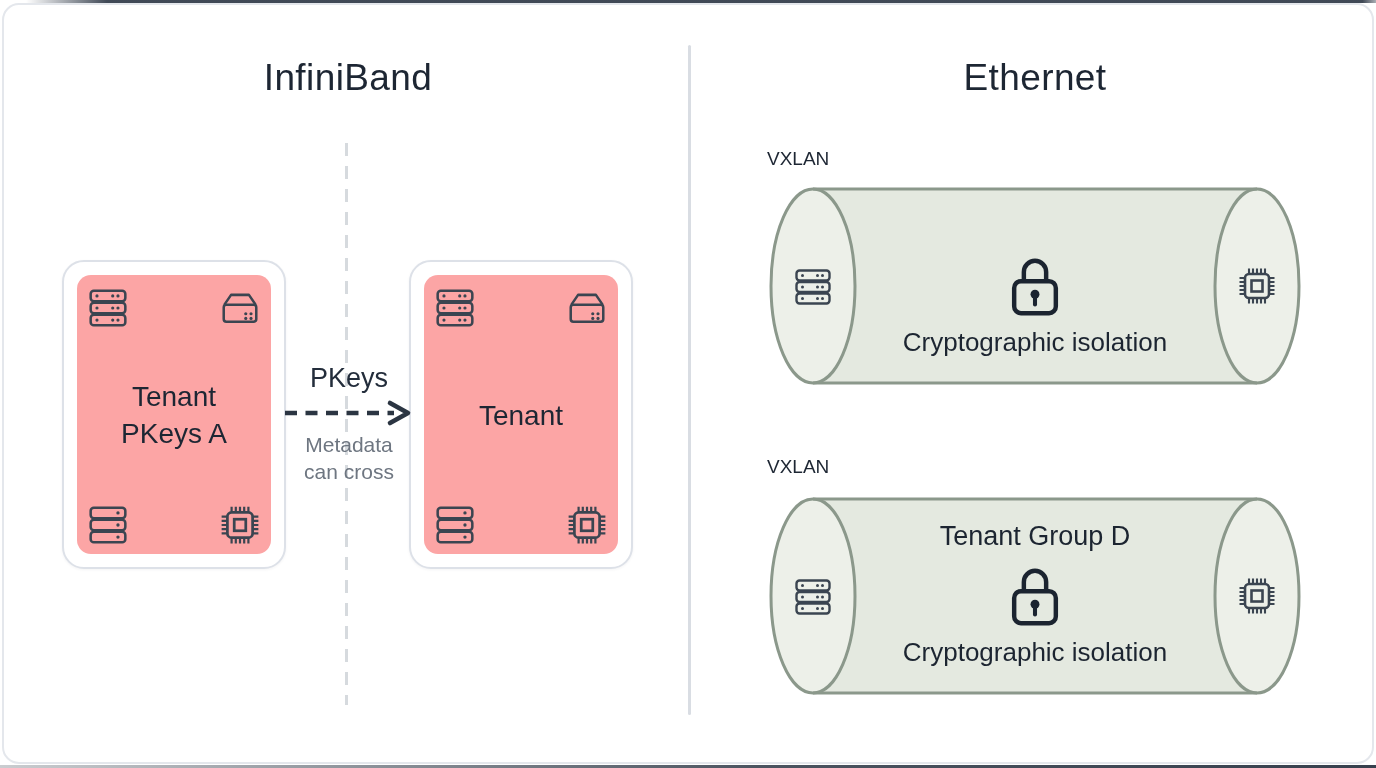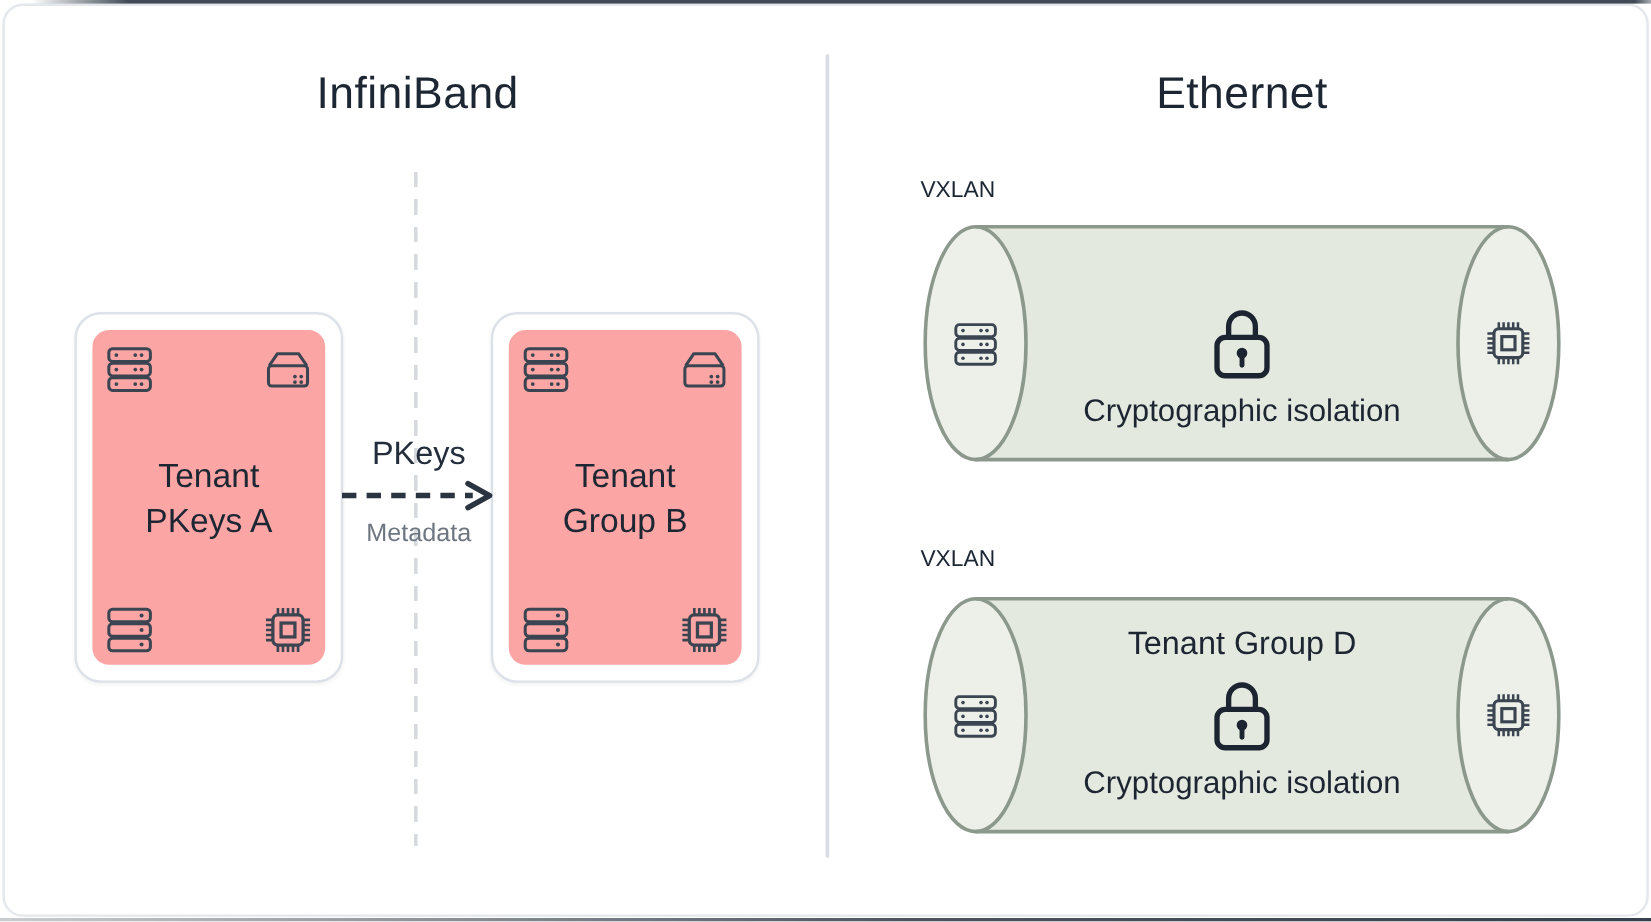--- a/index.html
+++ b/index.html
@@ -208,32 +208,32 @@
             <use href="#i-dbstack"></use>
           </svg>
         </span>
       <span class="corner-icon pos-br">
           <svg>
             <use href="#i-chip"></use>
           </svg>
         </span>
       <div class="tenant-label">
         <div>Tenant</div>
-        <div>Group B</div>
       </div>
     </div>
   </div>
 
   <div class="connector-label">PKeys</div>
   <svg class="connector-arrow" viewBox="0 0 130 28">
     <line x1="1" y1="14" x2="110" y2="14" stroke="#2b3542" stroke-width="4.6" stroke-dasharray="12 8.5"></line>
     <polyline points="106,4 124,14 106,24" fill="none" stroke="#2b3542" stroke-width="4.6" stroke-linecap="round" stroke-linejoin="round"></polyline>
   </svg>
   <div class="connector-note">
     <div>Metadata</div>
+    <div>can cross</div>
   </div>
 
   <div class="vxlan-label" id="vxlan-1">VXLAN</div>
   <div class="cylinder" id="cyl-1">
     <svg class="shape" viewBox="0 0 536 204">
       <rect x="46" y="5" width="444" height="194" fill="#e4e9e0"></rect>
       <ellipse cx="46" cy="102" rx="42" ry="97" fill="#edf0e9" stroke="#8b988b" stroke-width="3"></ellipse>
       <ellipse cx="490" cy="102" rx="42" ry="97" fill="#edf0e9" stroke="#8b988b" stroke-width="3"></ellipse>
       <line x1="46" y1="5" x2="490" y2="5" stroke="#8b988b" stroke-width="3"></line>
       <line x1="46" y1="199" x2="490" y2="199" stroke="#8b988b" stroke-width="3"></line>

